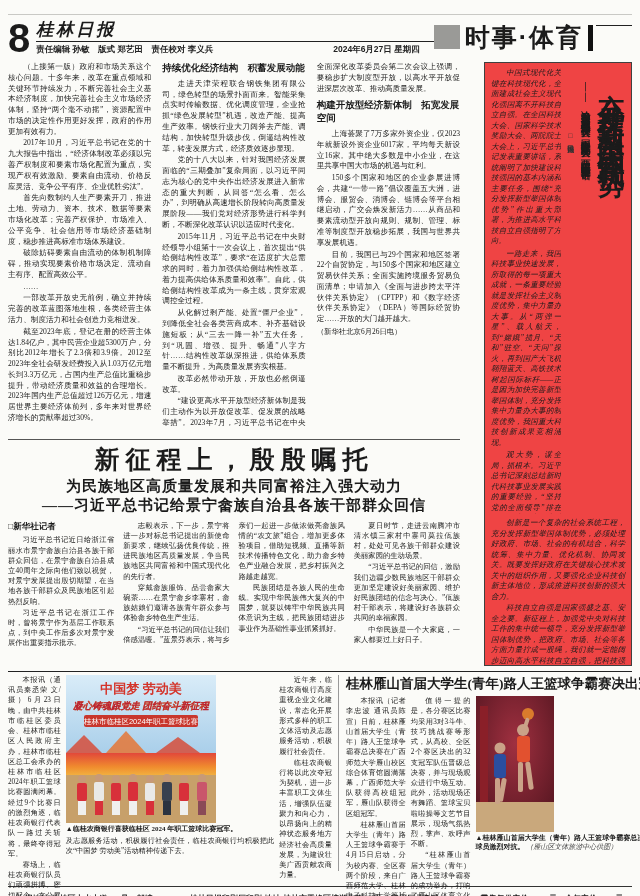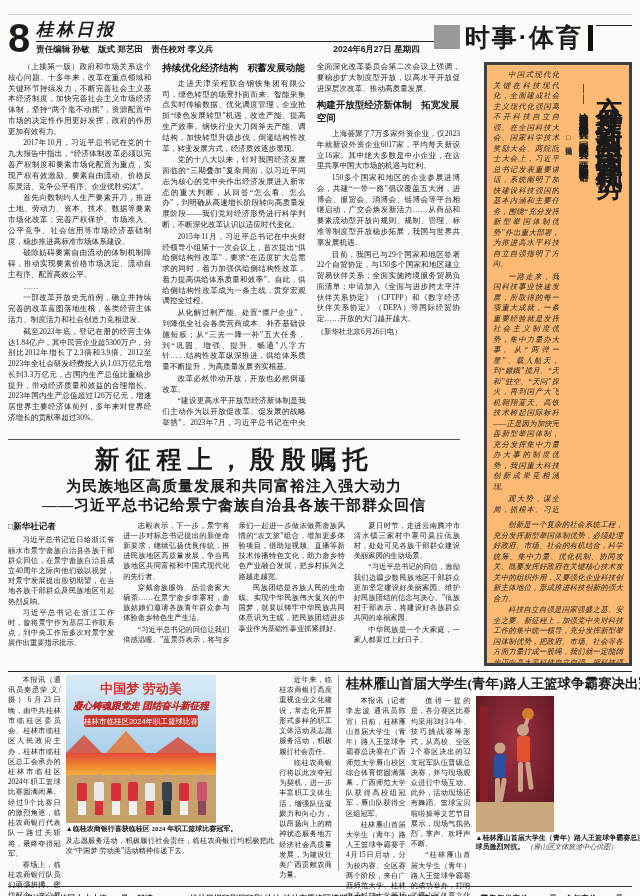--- a/index.html
+++ b/index.html
@@ -32,21 +32,21 @@
   .credit{text-align:left;margin:2px 0 0 0;font-size:7.4px;}
   .divrule{border-bottom:1.2px solid #555;margin:5px 0 4px 0;}
   
   .feat-head{text-align:center;}
   .feat-title{font-family:"Liberation Sans",sans-serif;font-weight:900;font-size:25px;letter-spacing:6px;margin:2px 0 3px 0;line-height:1.1;}
   .feat-sub{font-weight:bold;font-size:15px;letter-spacing:1px;line-height:1.3;margin:0;}
   .feat-body{height:132px;columns:4;column-gap:9px;column-fill:auto;font-size:7.3px;line-height:1.4;
              text-align:justify;margin-top:5px;overflow:hidden;}
   .byline{font-weight:bold;font-size:8.5px;text-indent:0;margin:0 0 3px 0;}
   
-  .commbox{flex:1;border:3px solid #404040;padding:5px 6px;overflow:hidden;background:#fdba74;}
+  .commbox{flex:1;border:1px solid #404040;padding:5px 6px;overflow:hidden;background:#ef4444;}
   .commtop{display:flex;height:446px;}
   .commleft{width:104px;font-size:7.5px;line-height:1.4;text-align:justify;
             font-style:italic;overflow:hidden;}
   .commleft .bp{margin-bottom:2px;}
   .vhead{flex:1;writing-mode:vertical-rl;text-align:justify;padding-top:4px;}
   .vtitle{font-weight:900;font-size:27px;letter-spacing:7px;margin:0 0 0 6px;line-height:1.05;}
   .vsub{font-weight:bold;font-size:9.5px;letter-spacing:1px;margin:10px 0 0 4px;line-height:1.2;}
   .vby{font-size:7px;margin:60px 0 0 4px;color:#333;}
   .commbot{font-size:7.5px;line-height:1.4;text-align:justify;font-style:italic;margin-top:4px;}
   

